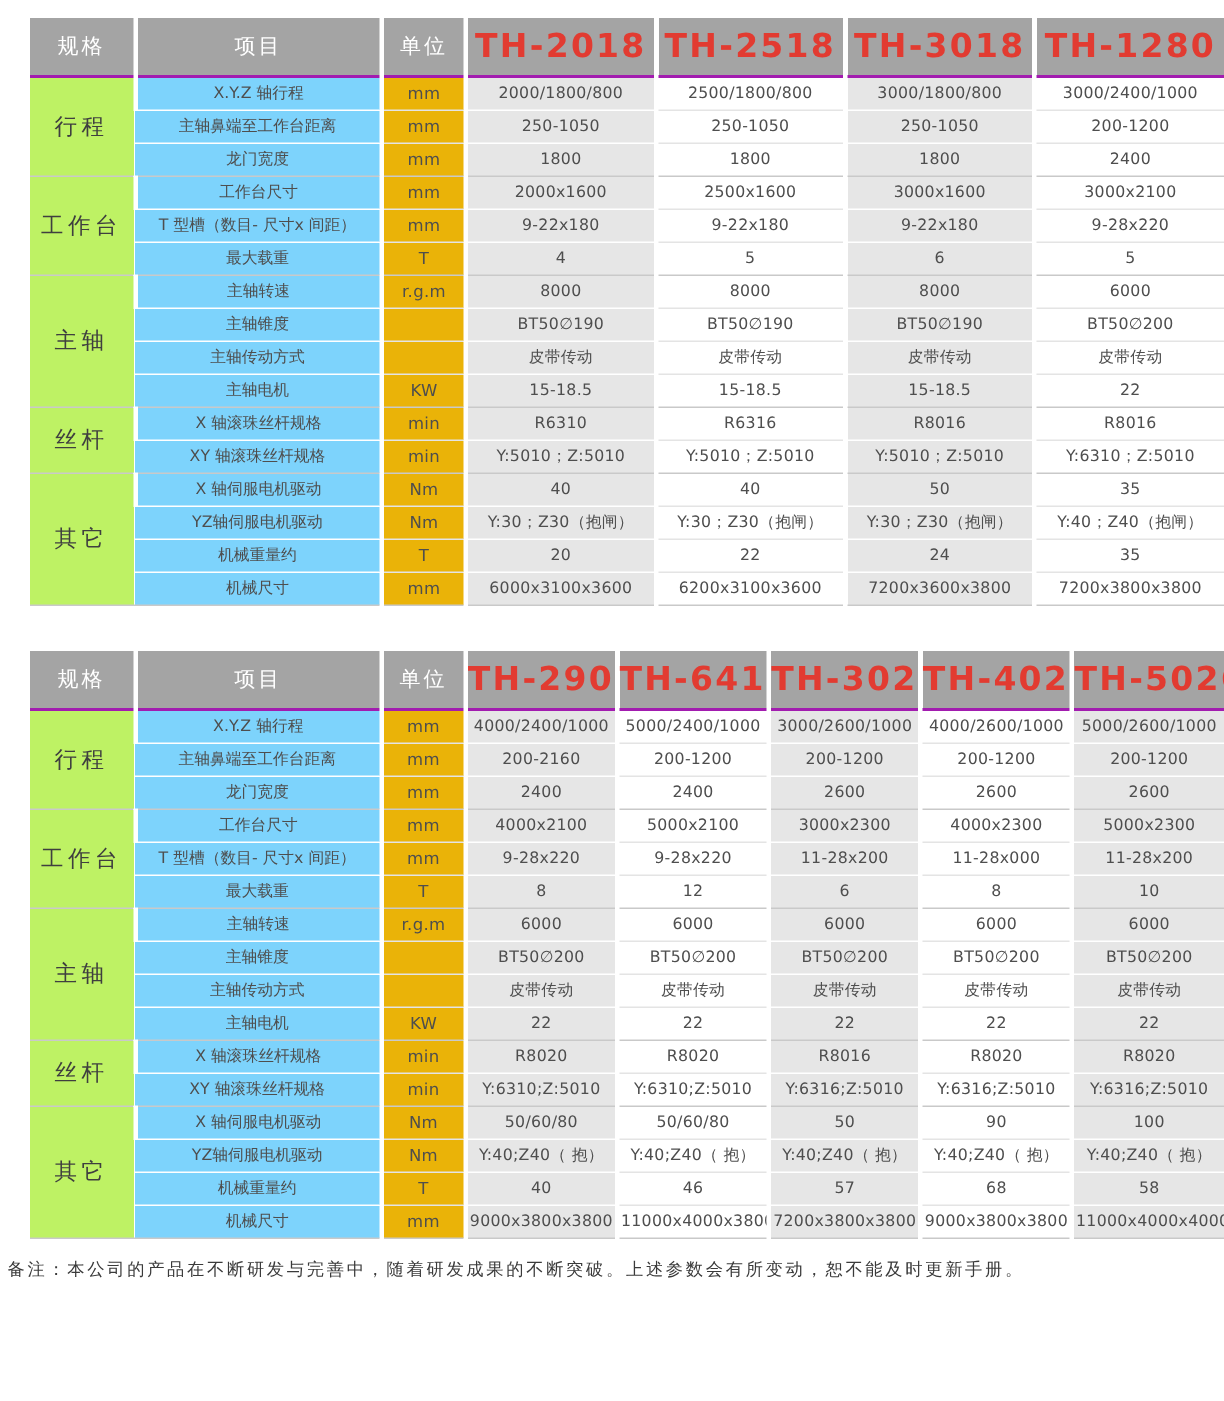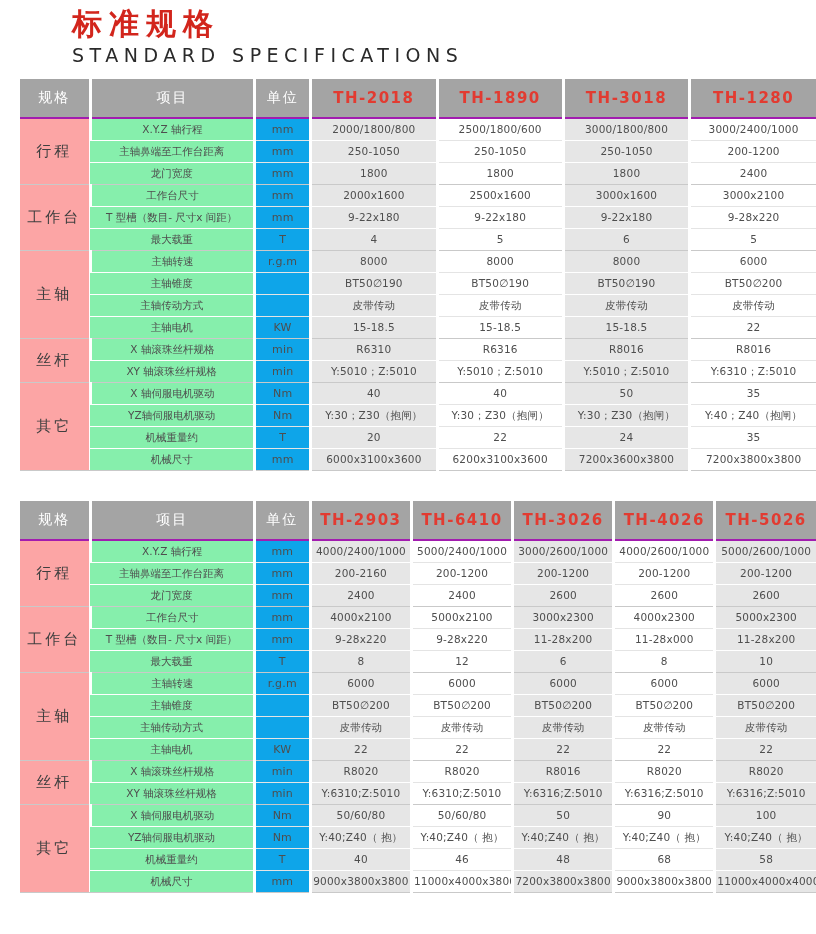--- a/index.html
+++ b/index.html
@@ -27,85 +27,81 @@
   .tw-1{margin-top:12px;}
   .tw-2{margin-top:30px;}
   table.spec-table{border-collapse:collapse;table-layout:fixed;width:796px;}
   .spec-table th{
     height:38px;background:#a4a4a4;color:#ffffff;
     font-size:14px;font-weight:normal;letter-spacing:2px;
     border-bottom:2px solid #a21caf;padding:0;text-align:center;
     overflow:hidden;white-space:nowrap;
   }
   .spec-table th.model{
-    color:#e23b31;font-size:15px;font-weight:bold;letter-spacing:1.5px;
+    color:#e23b31;font-size:22px;font-weight:bold;letter-spacing:1.5px;
   }
   .spec-table th + th, .spec-table td + td{border-left:3px solid #ffffff;}
   .spec-table td{
     height:21px;line-height:21px;padding:0 1px;text-align:center;
     font-size:11px;color:#4e4e4e;letter-spacing:0.2px;
     overflow:hidden;white-space:nowrap;
   }
   td.spec{
-    background:#fca5a5;font-size:15px;letter-spacing:3px;color:#3f3f3f;
+    background:#bef264;font-size:15px;letter-spacing:3px;color:#3f3f3f;
     border-bottom:1px solid #c9c9c9;
   }
-  td.item{background:#86efac;border-bottom:1px solid #ffffff;font-size:10.5px;letter-spacing:0;}
-  td.unit{background:#0ea5e9;border-bottom:1px solid #e4e4e4;}
+  td.item{background:#7dd3fc;border-bottom:1px solid #ffffff;font-size:10.5px;letter-spacing:0;}
+  td.unit{background:#eab308;border-bottom:1px solid #e4e4e4;}
   td.val{background:#ffffff;border-bottom:1px solid #e4e4e4;font-size:10.5px;}
   td.val.shaded{background:#e6e6e6;border-bottom:1px solid #ffffff;}
   tr.group-end td.item, tr.group-end td.unit,
   tr.group-end td.val, tr.group-end td.val.shaded{
     border-bottom:1px solid #c9c9c9;
   }
 
   
   .note{
     margin:13px 0 0 5px;color:#3a3a3a;font-size:11.5px;
     letter-spacing:1.8px;white-space:nowrap;overflow:hidden;
   }
 </style>
 </head>
 <body>
 
 <div class="page">
-  <div class="title-block">
-    <h1 class="title-cn">标准规格</h1>
-    <div class="title-en">STANDARD SPECIFICATIONS</div>
-  </div>
 
   <div class="table-wrap tw-1">
       <table class="spec-table">
         <colgroup>
           <col style="width: 70px;">
           <col style="width: 164px;">
           <col style="width: 56px;">
           <col style="width: 126px;">
           <col style="width: 126px;">
           <col style="width: 126px;">
           <col style="width: 126px;">
         </colgroup>
         <thead>
           <tr>
             <th>规格</th>
             <th>项目</th>
             <th>单位</th>
             <th class="model">TH-2018</th>
-            <th class="model">TH-1890</th>
+            <th class="model">TH-2518</th>
             <th class="model">TH-3018</th>
             <th class="model">TH-1280</th>
           </tr>
         </thead>
         <tbody>
           <tr>
             <td class="spec" rowspan="3">行程</td>
             <td class="item">X.Y.Z 轴行程</td>
             <td class="unit">mm</td>
             <td class="val shaded">2000/1800/800</td>
-            <td class="val">2500/1800/600</td>
+            <td class="val">2500/1800/800</td>
             <td class="val shaded">3000/1800/800</td>
             <td class="val">3000/2400/1000</td>
           </tr>
           <tr>
             <td class="item">主轴鼻端至工作台距离</td>
             <td class="unit">mm</td>
             <td class="val shaded">250-1050</td>
             <td class="val">250-1050</td>
             <td class="val shaded">250-1050</td>
             <td class="val">200-1200</td>
@@ -383,30 +379,31 @@
             <td class="val">Y:40;Z40（ 抱）</td>
             <td class="val shaded">Y:40;Z40（ 抱）</td>
             <td class="val">Y:40;Z40（ 抱）</td>
             <td class="val shaded">Y:40;Z40（ 抱）</td>
           </tr>
           <tr>
             <td class="item">机械重量约</td>
             <td class="unit">T</td>
             <td class="val shaded">40</td>
             <td class="val">46</td>
-            <td class="val shaded">48</td>
+            <td class="val shaded">57</td>
             <td class="val">68</td>
             <td class="val shaded">58</td>
           </tr>
           <tr class="group-end">
             <td class="item">机械尺寸</td>
             <td class="unit">mm</td>
             <td class="val shaded">9000x3800x3800</td>
             <td class="val">11000x4000x3800</td>
             <td class="val shaded">7200x3800x3800</td>
             <td class="val">9000x3800x3800</td>
             <td class="val shaded">11000x4000x4000</td>
           </tr>
         </tbody>
       </table>
     </div>
 
+  <div class="note">备注：本公司的产品在不断研发与完善中，随着研发成果的不断突破。上述参数会有所变动，恕不能及时更新手册。</div>
 </div>
 
 </body></html>

